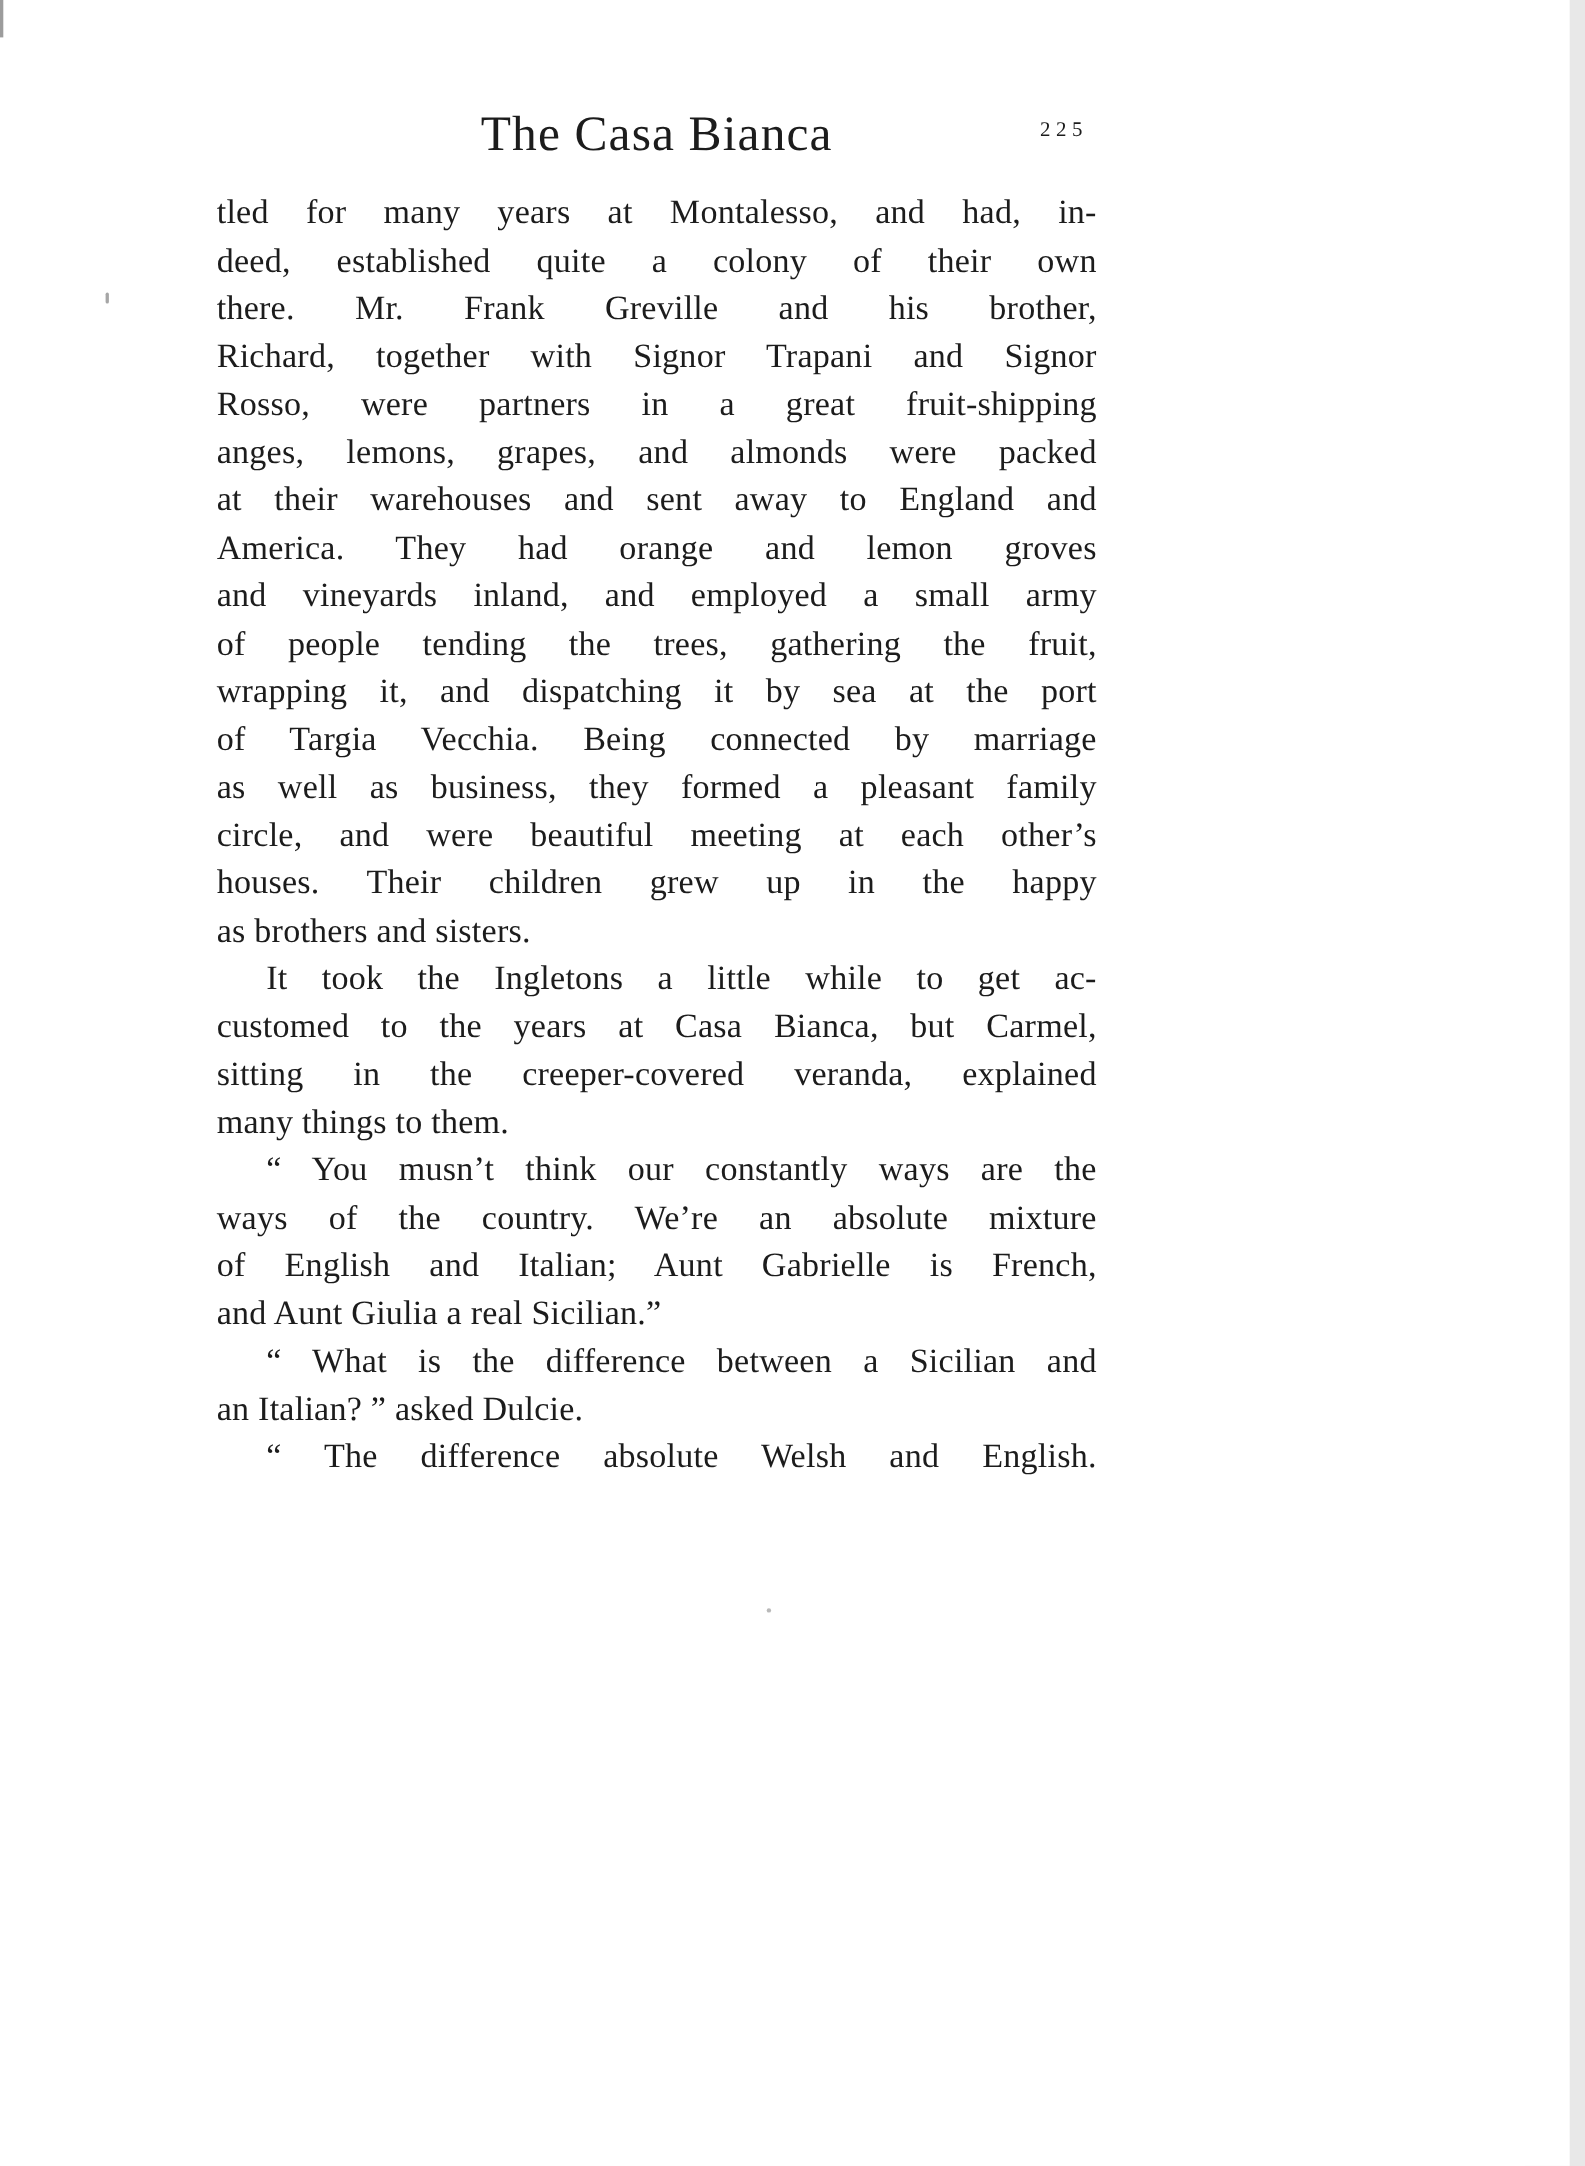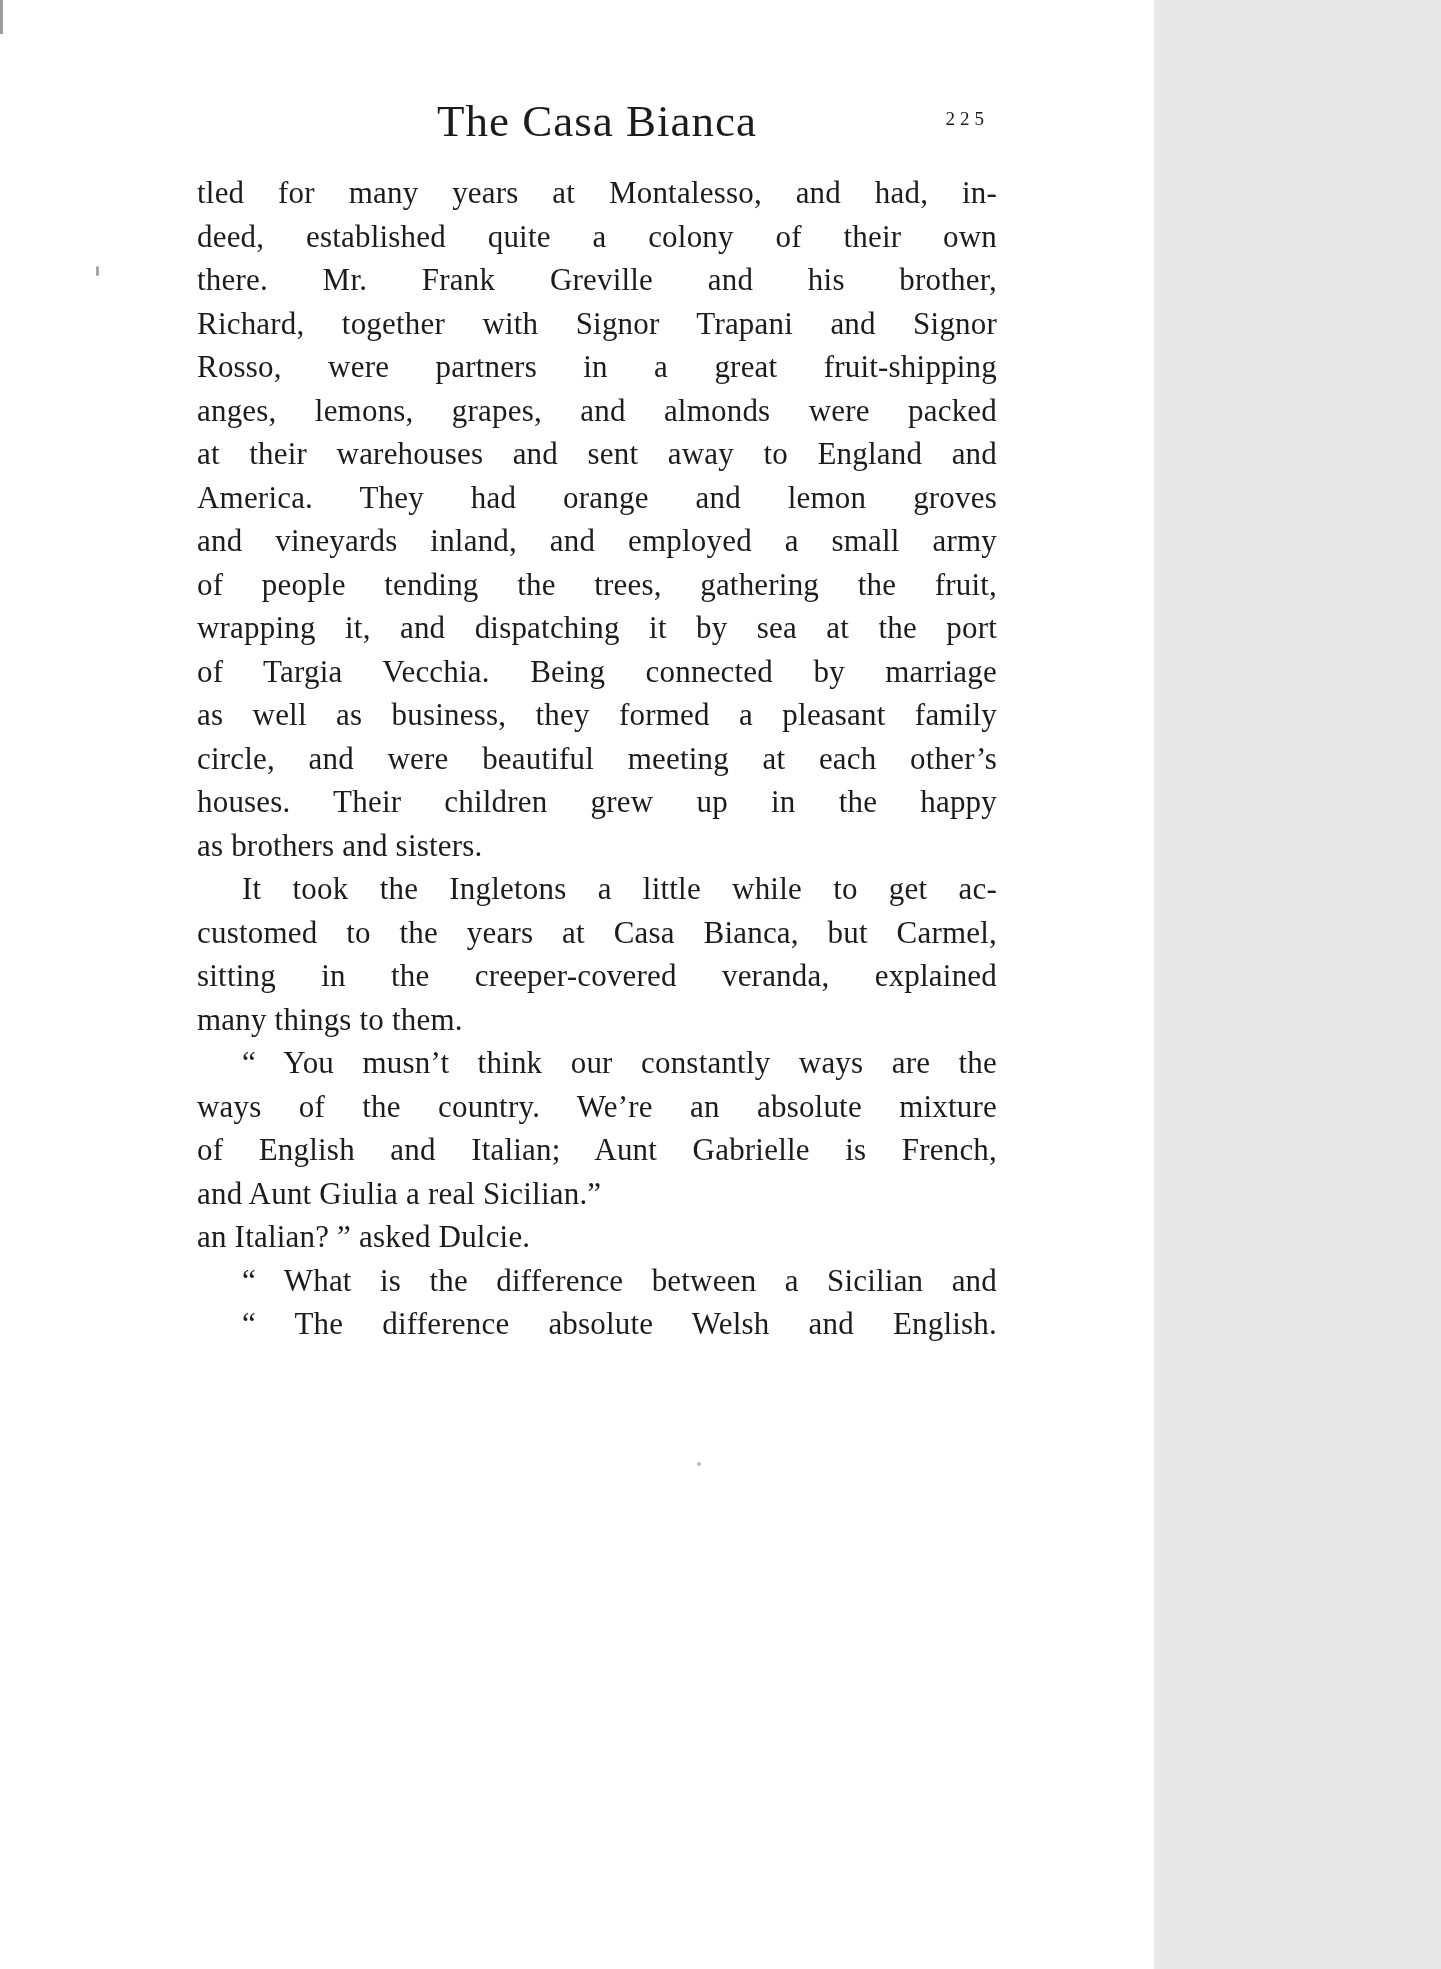--- a/index.html
+++ b/index.html
@@ -2,21 +2,21 @@
 <html><head>
 <meta charset="utf-8">
 <style>
   html, body {
     margin: 0;
     padding: 0;
     background: #e8e8e8;
   }
   .page {
     position: relative;
-    width: 1154px;
+    width: 1427px;
     height: 1969px;
     background: #ffffff;
     font-family: "Liberation Serif", "DejaVu Serif", serif;
     color: #1c1c1c;
     overflow: hidden;
   }
   .header {
     position: absolute;
     top: 90px;
     left: 197px;
@@ -125,19 +125,19 @@
     <div class="ln ind">It took the Ingletons a little while to get ac-</div>
     <div class="ln">customed to the years at Casa Bianca, but Carmel,</div>
     <div class="ln">sitting in the creeper-covered veranda, explained</div>
     <div class="ln end">many things to them.</div>
 
     <div class="ln ind">“ You musn’t think our constantly ways are the</div>
     <div class="ln">ways of the country.  We’re an absolute mixture</div>
     <div class="ln">of English and Italian; Aunt Gabrielle is French,</div>
     <div class="ln end">and Aunt Giulia a real Sicilian.”</div>
 
+    <div class="ln ind">“ What is the difference between a Sicilian and</div>
     <div class="ln end">an Italian? ” asked Dulcie.</div>
-    <div class="ln ind">“ What is the difference between a Sicilian and</div>
 
     <div class="ln ind">“ The difference absolute Welsh and English.</div>
   </div>
 
 </div>
 
 </body></html>

